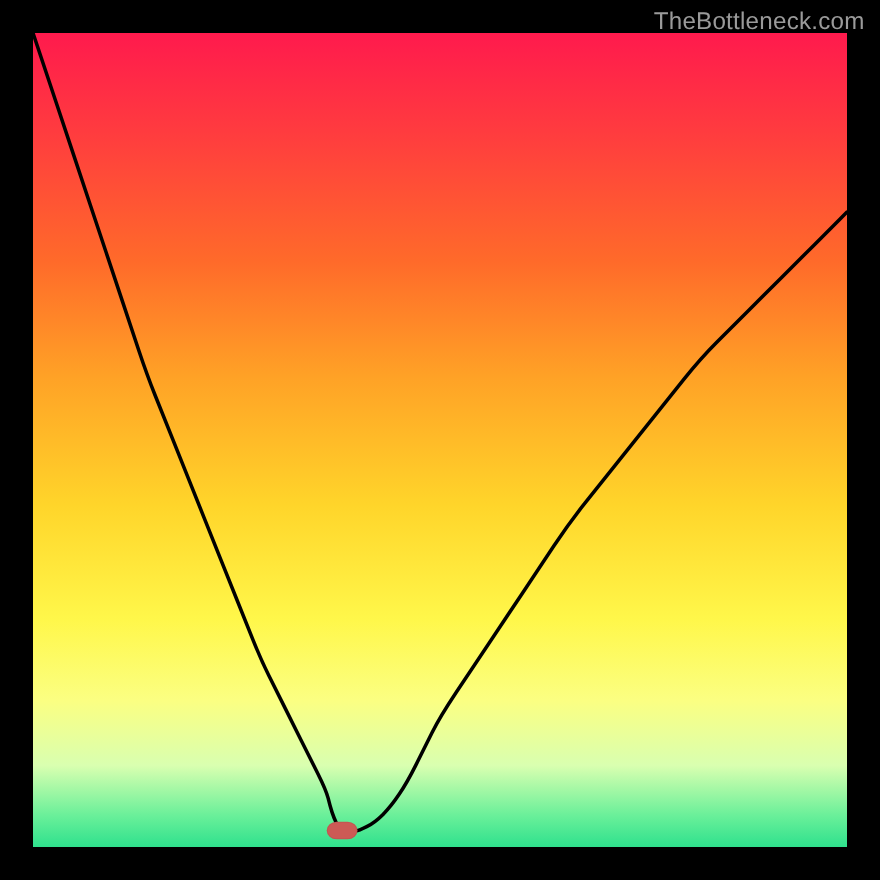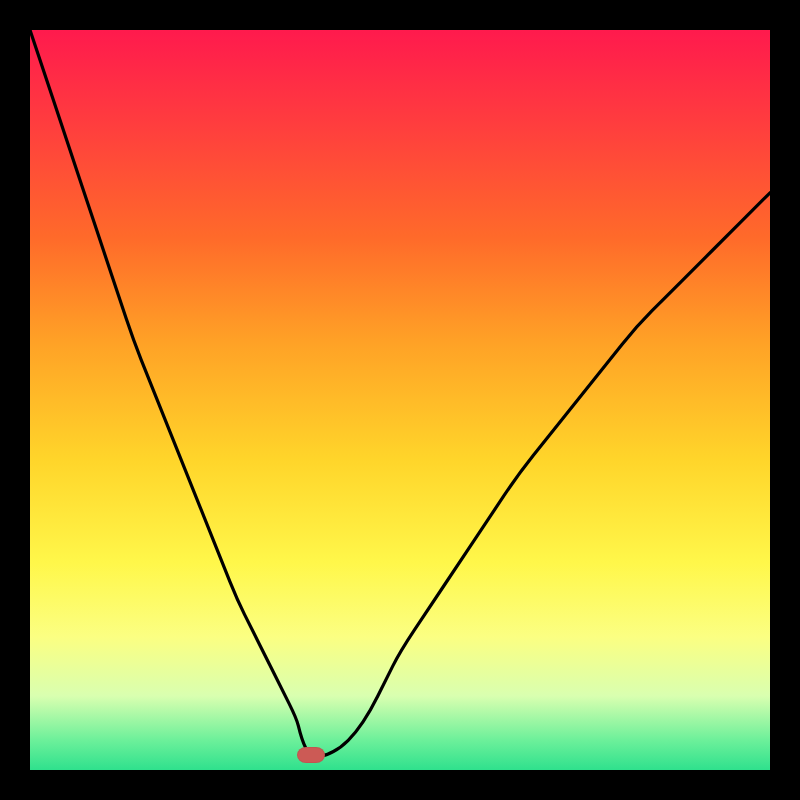--- a/index.html
+++ b/index.html
@@ -68,20 +68,21 @@
     height: 16px;
     border-radius: 9px / 8px;
     background: #cc5a55;
     box-shadow: 0 0 0 1px rgba(0,0,0,0.05) inset;
   }
 </style>
 </head>
 <body>
 
 <div class="frame">
+  <div class="watermark">TheBottleneck.com</div>
 
   <div class="plot-area">
     <svg class="curve" viewBox="0 0 740 740" preserveAspectRatio="none">
       <path id="curve-path" d="M 0.0 0.0 Q 14.8 44.4 22.2 66.6 Q 29.6 88.8 37.0 111.0 Q 44.4 133.2 51.8 155.4 Q 59.2 177.6 66.6 199.8 Q 74.0 222.0 81.4 244.2 Q 88.8 266.4 96.2 288.6 Q 103.6 310.8 111.0 329.3 Q 118.4 347.8 125.8 366.3 Q 133.2 384.8 140.6 403.3 Q 148.0 421.8 155.4 440.3 Q 162.8 458.8 170.2 477.3 Q 177.6 495.8 185.0 514.3 Q 192.4 532.8 199.8 551.3 Q 207.2 569.8 214.6 584.6 Q 222.0 599.4 229.4 614.2 Q 236.8 629.0 244.2 643.8 Q 251.6 658.6 259.0 673.4 Q 266.4 688.2 268.3 695.6 Q 270.1 703.0 271.9 708.5 Q 273.8 714.1 275.6 717.8 Q 277.5 721.5 279.4 723.4 Q 281.2 725.2 283.1 725.2 Q 284.9 725.2 286.8 725.2 Q 288.6 725.2 290.5 725.2 Q 292.3 725.2 294.1 725.2 Q 296.0 725.2 303.4 721.5 Q 310.8 717.8 318.2 710.4 Q 325.6 703.0 333.0 691.9 Q 340.4 680.8 347.8 666.0 Q 355.2 651.2 362.6 636.4 Q 370.0 621.6 384.8 599.4 Q 399.6 577.2 414.4 555.0 Q 429.2 532.8 444.0 510.6 Q 458.8 488.4 473.6 466.2 Q 488.4 444.0 503.2 425.5 Q 518.0 407.0 532.8 388.5 Q 547.6 370.0 562.4 351.5 Q 577.2 333.0 592.0 314.5 Q 606.8 296.0 621.6 281.2 Q 636.4 266.4 651.2 251.6 Q 666.0 236.8 680.8 222.0 Q 695.6 207.2 710.4 192.4 Q 725.2 177.6 732.6 170.2 T 740.0 162.8"></path>
     </svg>
     <div id="marker" class="marker" style="left: 267.2px; top: 717.2px; background: rgb(204, 90, 85);"></div>
   </div>
 </div>
 
 </body></html>

